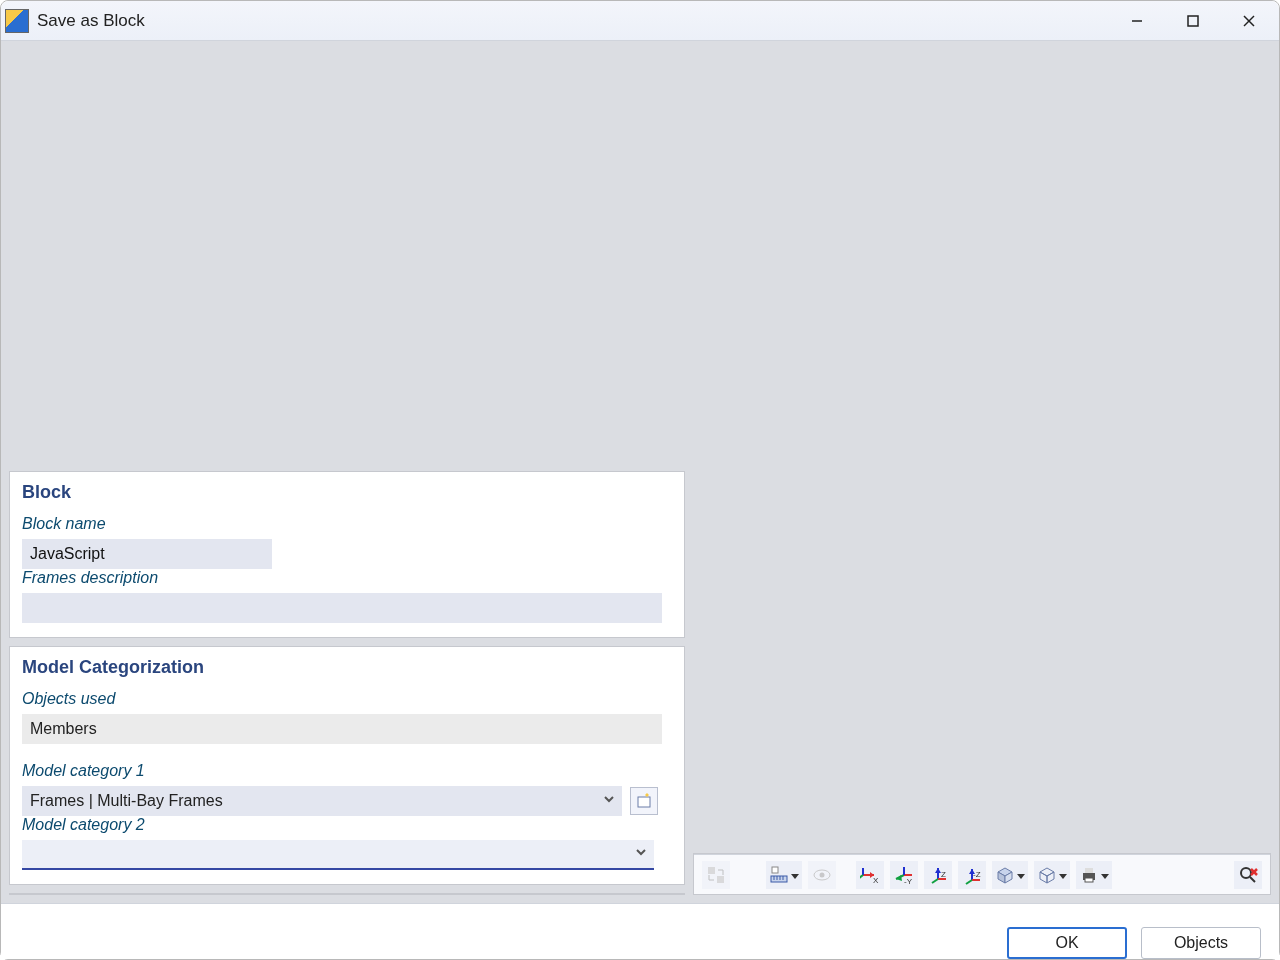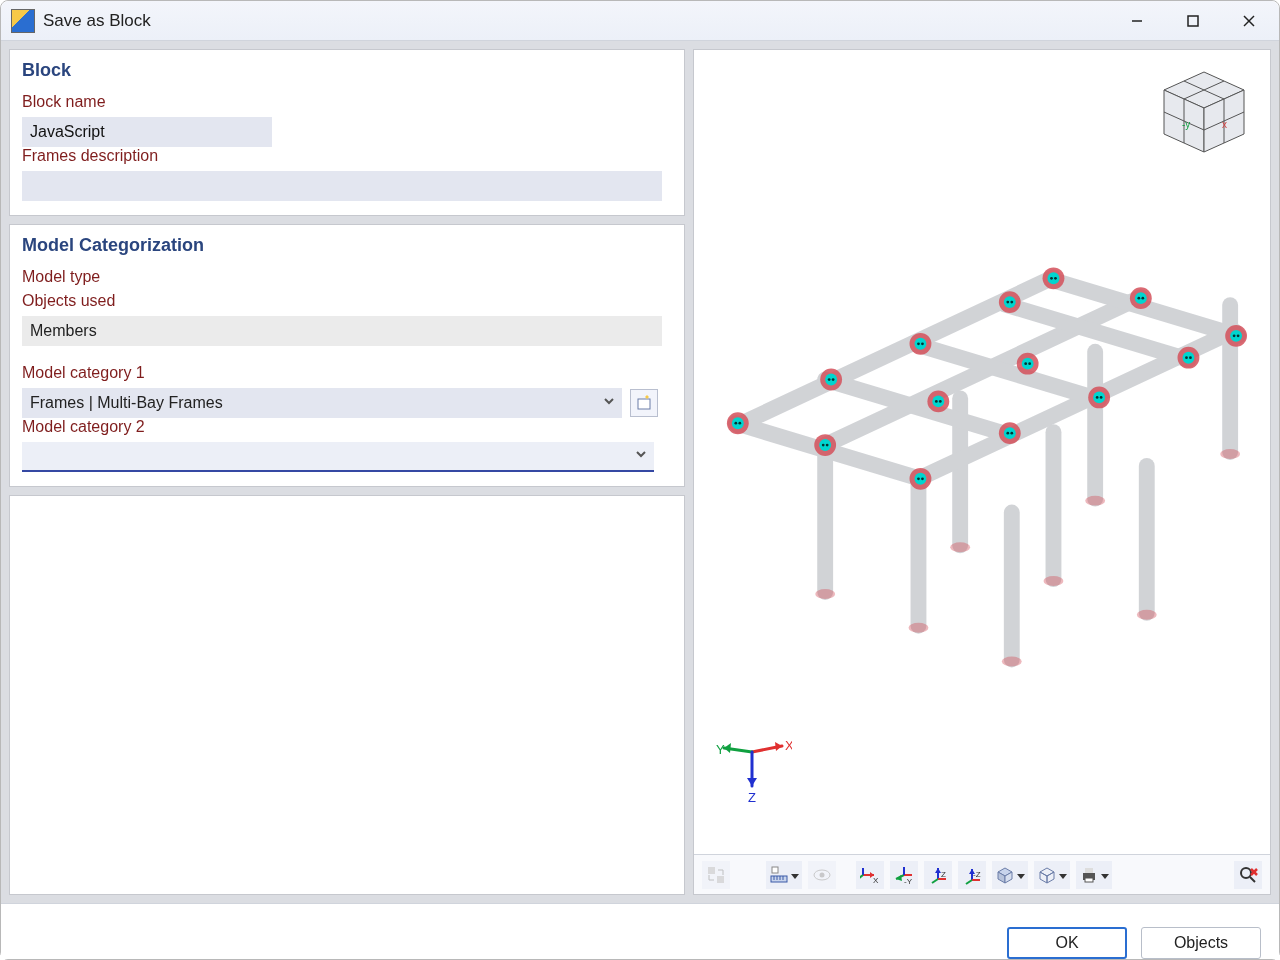--- a/index.html
+++ b/index.html
@@ -1,31 +1,31 @@
 <!DOCTYPE html>
 <html><head>
 <meta charset="utf-8">
 <style>
 * { box-sizing: border-box; font-family: "Segoe UI", Tahoma, sans-serif; }
 html, body { margin:0; padding:0; width:1280px; height:960px; overflow:hidden; background:#fff; }
 
 .window { width:1280px; height:960px; border:1px solid #b8b8b8; border-radius:8px; display:flex; flex-direction:column; background:#fff; }
 
-.titlebar { height:40px; display:flex; align-items:center; padding:0 2px 0 10px; background:linear-gradient(#f3f5fb,#ecf0f8); border-bottom:1px solid #d0d4dc; border-radius:8px 8px 0 0; }
+.titlebar { height:40px; display:flex; align-items:center; padding:0 2px 0 4px; background:linear-gradient(#f3f5fb,#ecf0f8); border-bottom:1px solid #d0d4dc; border-radius:8px 8px 0 0; }
 .titlebar .appicon { width:24px; height:24px; margin-right:8px; background:linear-gradient(135deg,#f7c948 40%,#2a6ed1 40%); border:1px solid #666; }
 .titlebar .title { font-size:17px; color:#222; flex:0 0 auto; }
 .titlebar .spacer { flex:1; }
 .winbtn { width:56px; height:36px; display:flex; align-items:center; justify-content:center; color:#222; }
 .winbtn svg { width:14px; height:14px; stroke:currentColor; fill:none; stroke-width:1.5; }
 
-.content { flex:1; display:flex; gap:8px; padding:8px; background:#dbdde2; }
+.content { flex:1; display:flex; gap:8px; padding:8px; background:#dbdde2;align-items:flex-end; }
 .leftcol { width:676px; display:flex; flex-direction:column; gap:8px; }
 .panel { background:#fff; border:1px solid #c6c8ce; padding:10px 12px 14px; }
 .panel h3 { margin:0 0 12px 0; font-size:18px; font-weight:700; color:#2a457e; }
-.label { font-size:16px; color:#7f1d1d; margin-bottom:6px; }
+.label { font-size:16px; color:#0c4a6e; margin-bottom:6px;font-style:italic; }
 .block-name-input { width:250px; height:30px; background:#e3e6f0; border:none; padding:0 8px; font-size:16px; color:#111; }
 .block-desc-input { width:640px; height:30px; background:#e3e6f0; border:none; padding:0 8px; font-size:16px; }
 .readonly-field { width:640px; height:30px; background:#ebebeb; display:flex; align-items:center; padding:0 8px; font-size:16px; color:#222; margin-bottom:18px; }
 .cat-row { display:flex; align-items:center; gap:8px; }
 .select { position:relative; height:30px; background:#e3e6f0; display:flex; align-items:center; padding:0 26px 0 8px; font-size:16px; color:#222; flex:0 0 600px; }
 .select.empty { flex:0 0 632px; border-bottom:2px solid #3548a3; background:#eceff7; }
 .select .chev { position:absolute; right:6px; top:50%; transform:translateY(-50%); }
 .chev svg { width:14px; height:14px; stroke:#555; fill:none; stroke-width:2; }
 .newcat-btn { width:28px; height:28px; border:1px solid #b9bfcf; background:#f2f4fb; display:flex; align-items:center; justify-content:center; }
 .newcat-btn svg { width:18px; height:18px; }
@@ -86,21 +86,20 @@
     <h3>Block</h3>
     <div class="label">Block name</div>
     <input class="block-name-input" value="JavaScript" style="">
     <div class="label">Frames description</div>
     <input class="block-desc-input" value="" style="">
    </div>
 
    <div class="panel">
     <h3>Model Categorization</h3>
 
-    <div class="label">Model type</div>
 
     <div class="label">Objects used</div>
     <div class="readonly-field">Members</div>
 
     <div class="label">Model category 1</div>
     <div class="cat-row">
      <div class="select">
       <span>Frames | Multi-Bay Frames</span>
       <span class="chev"><svg viewBox="0 0 14 14">
                   <polyline points="3,5 7,9 11,5"></polyline>

